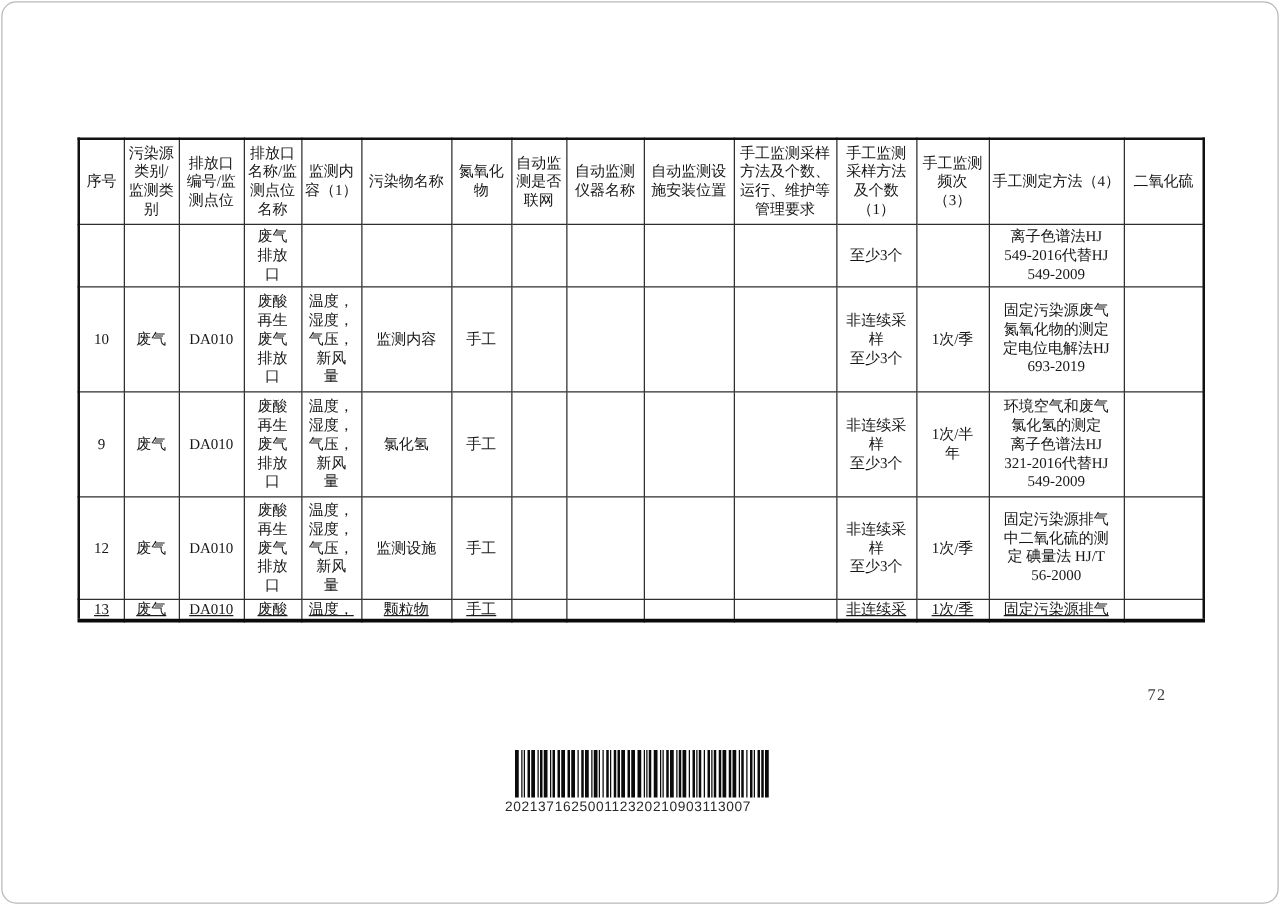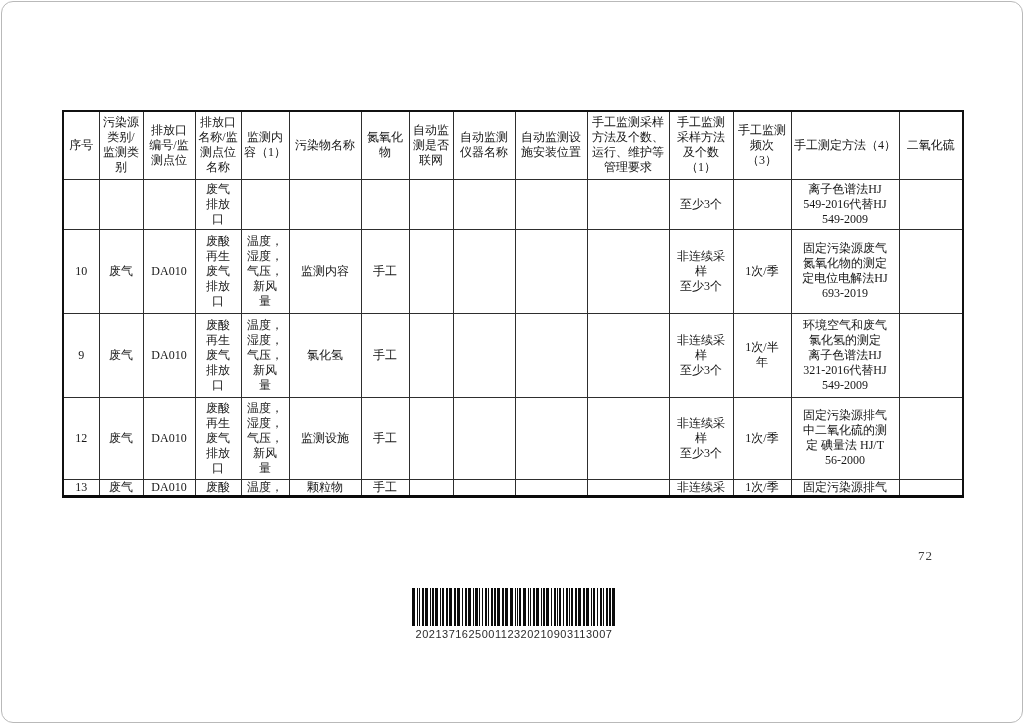--- a/index.html
+++ b/index.html
@@ -41,39 +41,38 @@
     white-space: pre-line;
     word-break: break-all;
     overflow: hidden;
     color: #171717;
   }
   .monitor-table thead tr { height: 68px; }
   .monitor-table tbody tr:nth-child(1) { height: 50px; }
   .monitor-table tbody tr:nth-child(2) { height: 84px; }
   .monitor-table tbody tr:nth-child(3) { height: 84px; }
   .monitor-table tbody tr:nth-child(4) { height: 82px; }
-  .monitor-table tbody tr:nth-child(5) { height: 16px; }
+  .monitor-table tbody tr:nth-child(5) { height: 16px; text-decoration: underline; }
   .monitor-table tbody tr:nth-child(5) td {
     vertical-align: top;
     line-height: 13px;
     padding-top: 1px;
     white-space: nowrap;
   }
   .page-number {
     position: absolute;
     left: 918px; top: 548px;
     font-size: 13px;
     color: #3d3d3d;
     letter-spacing: 1px;
   }
   .barcode {
     position: absolute;
-    left: 404px; top: 588px;
+    left: 404px; top: 600px;
     width: 220px;
-    text-align: center;
   }
   .barcode-bars {
     display: flex;
     justify-content: center;
     align-items: stretch;
     height: 38px;
   }
   .barcode-bars .bar {
     display: block;
     background: #0b0b0b;

